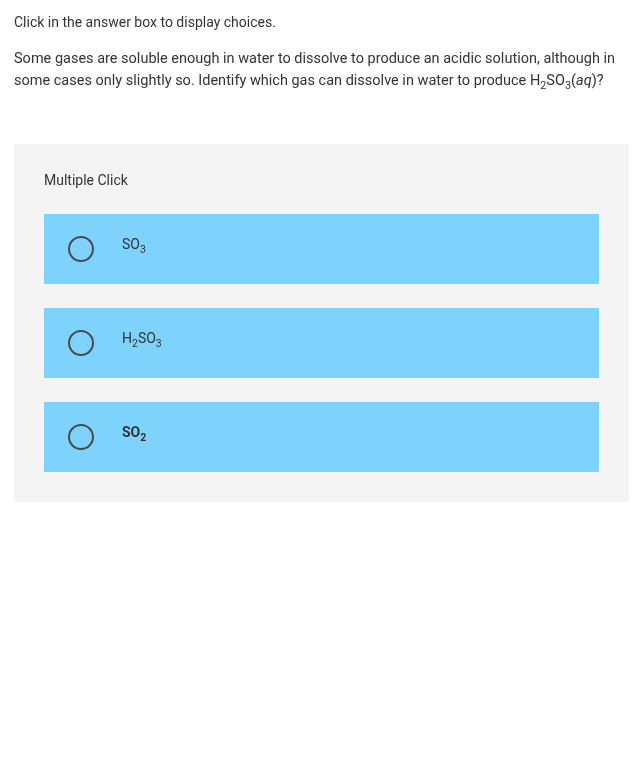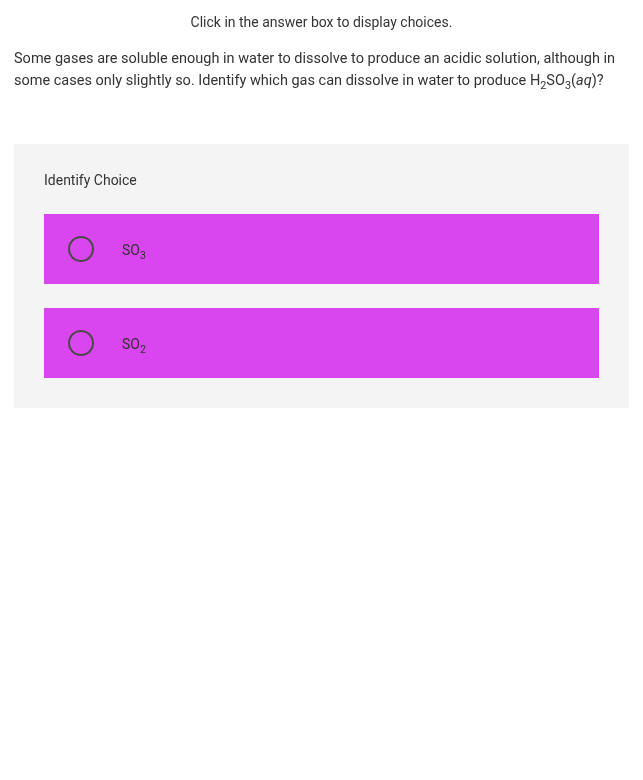--- a/index.html
+++ b/index.html
@@ -11,21 +11,20 @@
       font-family: -apple-system, BlinkMacSystemFont, "Segoe UI", Roboto, Helvetica, Arial, sans-serif;
       background: #ffffff;
       width: 643px;
       padding: 14px;
       color: #333;
     }
     .instruction {
       font-size: 14px;
       color: #333;
       margin-bottom: 18px;
-      text-align: center;
     }
     .question {
       font-size: 14.5px;
       color: #333;
       line-height: 1.5;
       margin-bottom: 50px;
     }
     .formula sub {
       font-size: 0.75em;
       vertical-align: sub;
@@ -40,29 +39,30 @@
     }
     .quiz-header {
       padding: 28px 30px 26px 30px;
       font-size: 14px;
       color: #333;
     }
     .options {
       padding: 0 30px 30px 30px;
     }
     .option-row {
-      background: #d946ef;
+      background: #7dd3fc;
       padding: 22px 24px;
       margin-bottom: 24px;
       display: flex;
-      align-items: flex-end;
+      align-items: flex-start;
       gap: 28px;
     }
     .option-row:last-child {
       margin-bottom: 0;
+      font-weight: bold;
     }
     .radio-circle {
       width: 26px;
       height: 26px;
       border: 2px solid #4a4a4a;
       border-radius: 50%;
       flex-shrink: 0;
     }
     .option-label {
       font-size: 14px;
@@ -76,30 +76,36 @@
 </head>
 <body>
 
 <div class="instruction">Click in the answer box to display choices.</div>
 
 <div class="question formula">
   <span>Some gases are soluble enough in water to dissolve to produce an acidic solution, although in some cases only slightly so. Identify which gas can dissolve in water to produce H</span><sub>2</sub><span>SO</span><sub>3</sub><span>(</span><i>aq</i><span>)?</span>
 </div>
 
 <div class="quiz-container">
-  <div class="quiz-header">Identify Choice</div>
+  <div class="quiz-header">Multiple Click</div>
   <div class="options">
 
     <div class="option-row">
       <div class="radio-circle"></div>
       <div class="option-label">
         <span>SO</span><sub>3</sub><span></span><sub></sub>
       </div>
     </div>
 
+    <div class="option-row">
+      <div class="radio-circle"></div>
+      <div class="option-label">
+        <span>H</span><sub>2</sub><span>SO</span><sub>3</sub>
+      </div>
+    </div>
 
 
 
     <div class="option-row">
       <div class="radio-circle"></div>
       <div class="option-label">
         <span>SO</span><sub>2</sub><span></span><sub></sub>
       </div>
     </div>
 

